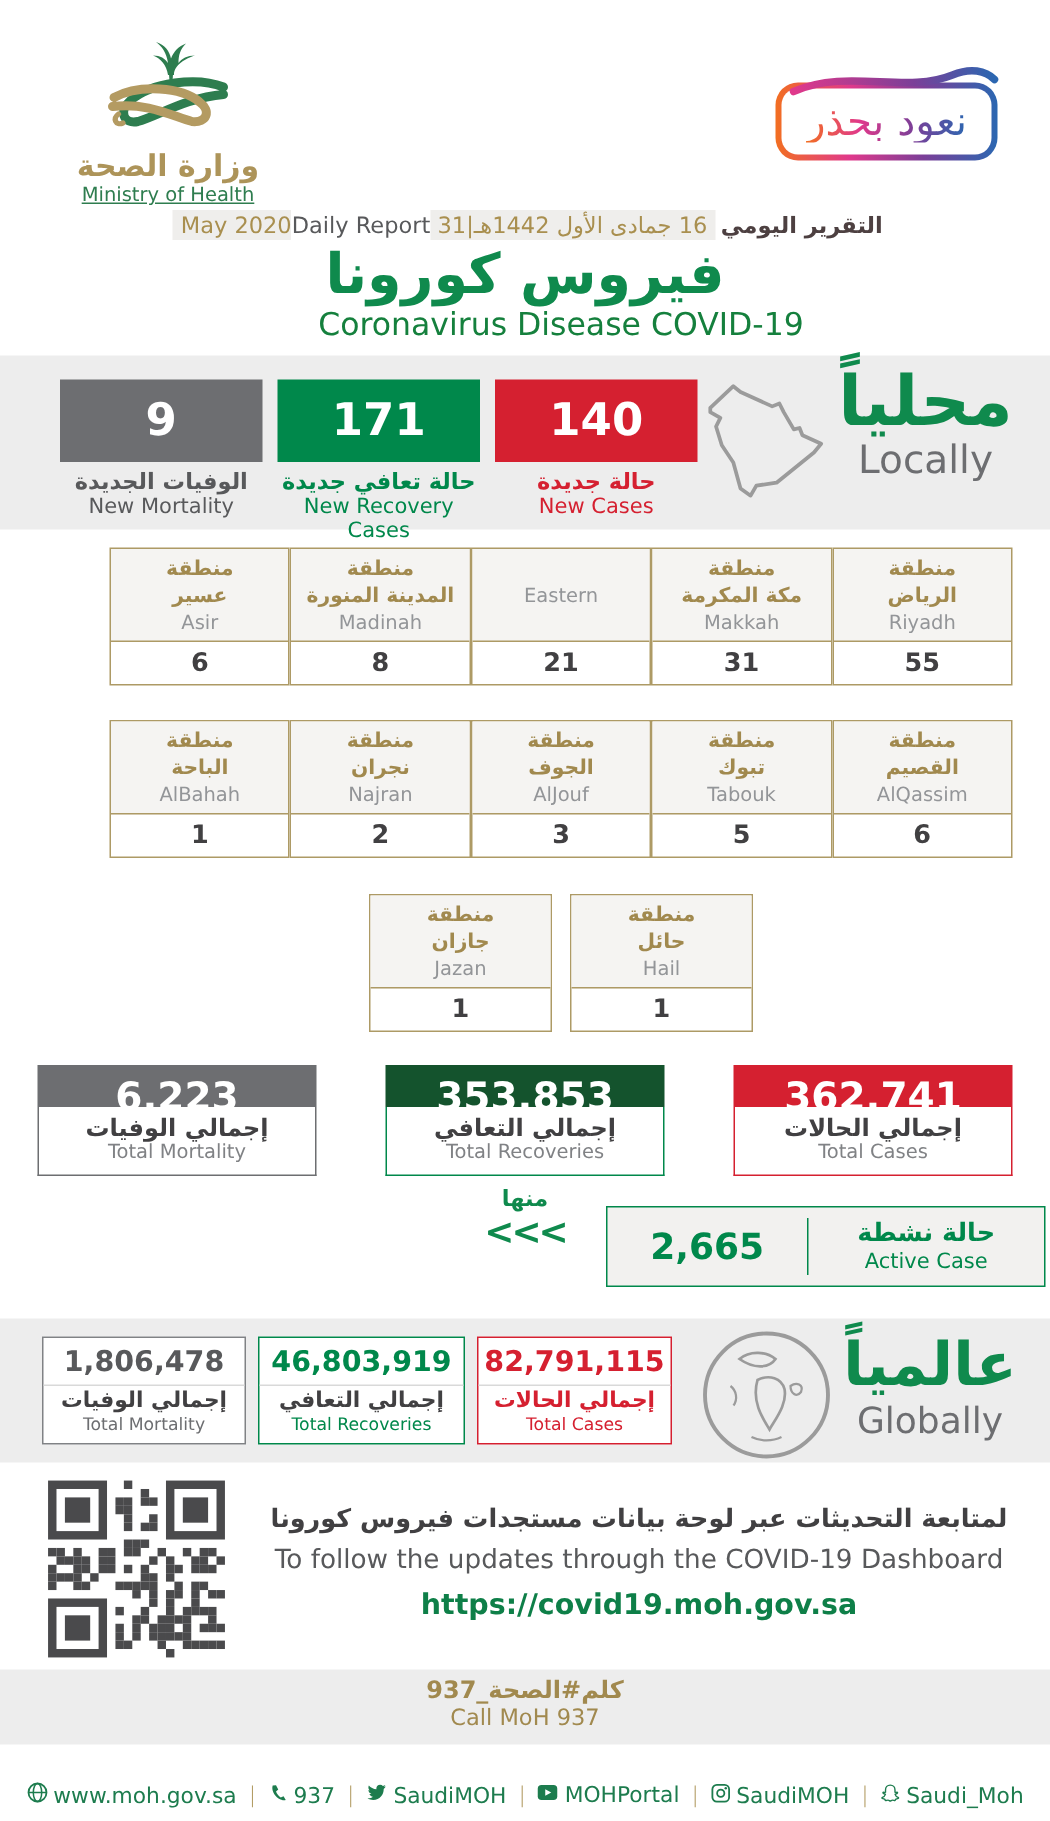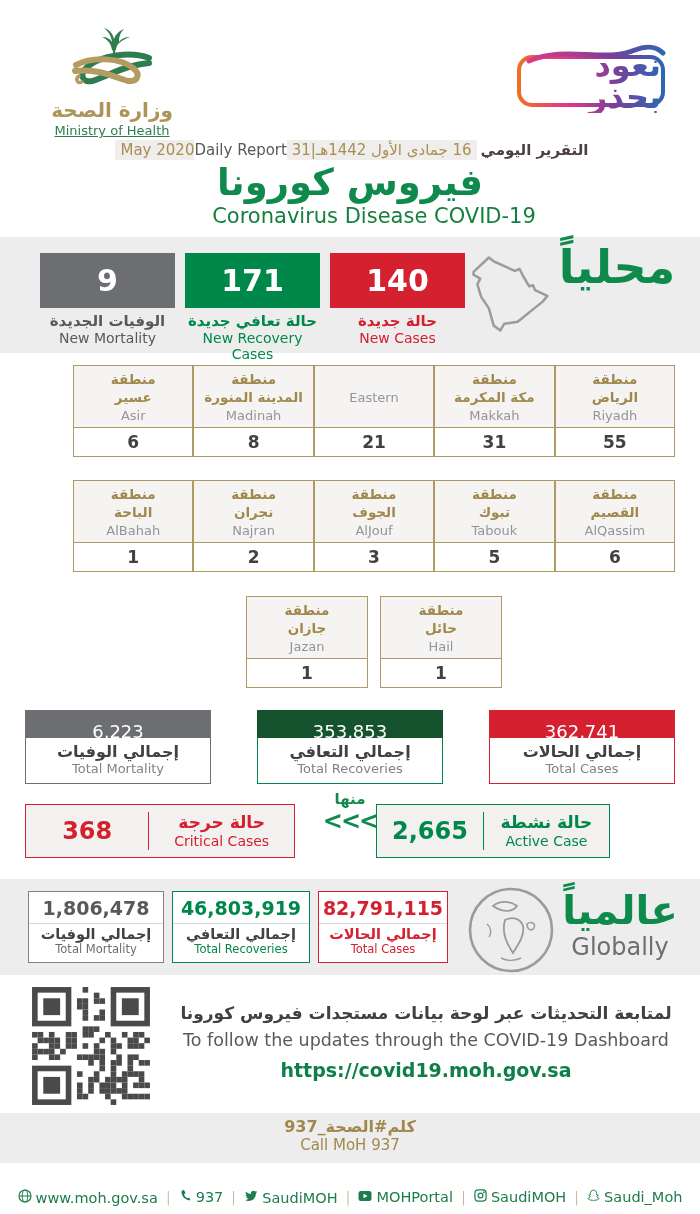--- a/index.html
+++ b/index.html
@@ -12,21 +12,21 @@
   .logo { position:absolute; left:42px; top:24px; width:140px; text-align:center; }
   .logo svg { display:block; margin:0 auto; }
   .logo-ar { color:#AD9459; font-size:20px; font-weight:bold; margin-top:2px; }
   .logo-en { color:#2E7D4F; font-size:13px; margin-top:1px;text-decoration:underline; }
 
   .badge { position:absolute; right:35px; top:55px; width:148px; height:52px;
            background:linear-gradient(90deg,#f26f21,#e0398b,#7b3f98,#2b67b1);
            border-radius:15px; padding:4px; }
   .badge-inner { width:100%; height:100%; background:#fff; border-radius:11px;
                  display:flex; align-items:center; justify-content:center; }
-  .badge-text { font-size:32px; font-weight:bold; direction:rtl; color:#8a3d96; line-height:1; }
+  .badge-text { font-size:27px; font-weight:normal; direction:rtl; color:#8a3d96; line-height:1; }
   @supports (-webkit-background-clip:text) {
     .badge-text { background:linear-gradient(90deg,#f26f21,#e0398b,#7b3f98,#2b67b1);
                   -webkit-background-clip:text; -webkit-text-fill-color:transparent; }
   }
   .badge-swoosh { position:absolute; left:-6px; top:-12px; }
 
   .report-line { position:absolute; top:141px; left:0; width:100%; text-align:center;
                  direction:rtl; font-size:15px; }
   .report-title-ar { color:#4d4041; font-weight:bold; }
   .report-dates { background:#efeeec; color:#A98F4F; padding:1px 5px; margin:0 4px; }
@@ -60,40 +60,40 @@
   .rcard { width:122px; border:1px solid #AD9A65; text-align:center; background:#fff; }
   .rc-head { background:#F5F4F2; border-bottom:1px solid #AD9A65; min-height:62px;
              padding:5px 2px 4px; display:flex; flex-direction:column; justify-content:center; }
   .rc-ar { color:#A1894E; font-weight:bold; font-size:13.5px; line-height:1.3; direction:rtl; }
   .rc-en { color:#939598; font-size:13px; margin-top:1px; }
   .rc-val { color:#414042; font-size:17px; font-weight:bold; padding:4px 0 4px; }
 
   
   .totals-local { display:flex; justify-content:space-between; padding:22px 25px 0; }
   .tcard { width:186px; text-align:center; }
-  .t-head { height:28px; line-height:44px; color:#fff; font-size:18px; font-weight:normal; }
+  .t-head { height:28px; line-height:44px; color:#fff; font-size:26px; font-weight:bold; }
   .t-body { border:1px solid; border-top:none; padding:4px 0 7px; background:#fff; }
   .t-ar { font-size:16px; font-weight:bold; color:#414042; direction:rtl; }
   .t-en { font-size:13px; color:#808285; }
   .tcard.gray  .t-head { background:#6D6E71; } .tcard.gray  .t-body { border-color:#6D6E71; }
   .tcard.green .t-head { background:#14532d; } .tcard.green .t-body { border-color:#00884B; }
   .tcard.red   .t-head { background:#D52030; } .tcard.red   .t-body { border-color:#D52030; }
 
   
   .critical-row { position:relative; height:87px; }
   .ca-box { position:absolute; top:20px; height:54px; background:#F2F1EF;
             display:flex; align-items:center; text-align:center; }
   .ca-box .num { flex:1.1; font-size:24px; font-weight:bold; }
   .ca-box .vline { width:1px; height:38px; }
   .ca-box .labels { flex:1.3; }
   .ca-ar { font-size:17px; font-weight:bold; direction:rtl; line-height:1.15; }
   .ca-en { font-size:14px; }
   .ca-box.crit { left:25px; width:270px; border:1px solid #D52030; color:#D52030; }
   .ca-box.crit .vline { background:#D52030; }
-  .ca-box.act  { left:376px; width:234px; border:1px solid #00884B; color:#00884B; }
+  .ca-box.act  { left:404px; width:293px; border:1px solid #00884B; color:#00884B; }
   .ca-box.act .vline { background:#00884B; }
   .minha-wrap { position:absolute; left:316px; top:6px; width:68px; text-align:center; color:#0F8A4D; }
   .minha { font-size:15px; font-weight:bold; direction:rtl; }
   .arrows { font-size:24px; font-weight:bold; letter-spacing:-2px; direction:ltr; line-height:1.1; }
 
   
   .global-strip { position:relative; height:96px; background:#EDEDED; margin-top:8px; }
   .gcard { position:absolute; top:12px; height:72px; background:#fff; text-align:center; border:1px solid; }
   .gc-num { font-size:19px; font-weight:bold; padding:5px 0 4px; border-bottom:1px solid #d9d9d9; }
   .gc-ar { font-size:14.5px; font-weight:bold; margin-top:2px; direction:rtl; }
@@ -197,20 +197,21 @@
     </div>
 
     <span class="ksa-map">
       <svg width="96" height="92" viewBox="0 0 100 92">
         <path d="M12,24 L28,9 L33,13 L55,23 L60,21 L63,27 L70,39 L74,38 L76,43 L89,49 L84,55 L58,76 L44,78 L40,85 L33,80 L28,62 L20,50 L16,37 L19,31 L12,27 Z" fill="none" stroke="#9b9b9b" stroke-width="2.6" stroke-linejoin="round"></path>
       </svg>
     </span>
 
     <div class="loc-heading">
       <div class="h-ar">محلياً</div>
+      <div class="h-en">Locally</div>
     </div>
   </div>
 
   <div class="regions">
 
     <div class="r-row row1">
       <div class="rcard">
         <div class="rc-head">
             <div class="rc-ar"><span>منطقة</span><br><span>عسير</span></div>
         <div class="rc-en">Asir</div>
@@ -320,28 +321,20 @@
     <div class="tcard red">
       <div class="t-head">362,741</div>
       <div class="t-body">
         <div class="t-ar">إجمالي الحالات</div>
         <div class="t-en">Total Cases</div>
       </div>
     </div>
   </div>
 
   <div class="critical-row">
-    <div class="ca-box crit">
-      <div class="num">368</div>
-      <div class="vline"></div>
-      <div class="labels">
-        <div class="ca-ar">حالة حرجة</div>
-        <div class="ca-en">Critical Cases</div>
-      </div>
-    </div>
     <div class="minha-wrap">
       <div class="minha">منها</div>
       <div class="arrows">&lt;&lt;&lt;</div>
     </div>
     <div class="ca-box act">
       <div class="num">2,665</div>
       <div class="vline"></div>
       <div class="labels">
         <div class="ca-ar">حالة نشطة</div>
         <div class="ca-en">Active Case</div>

